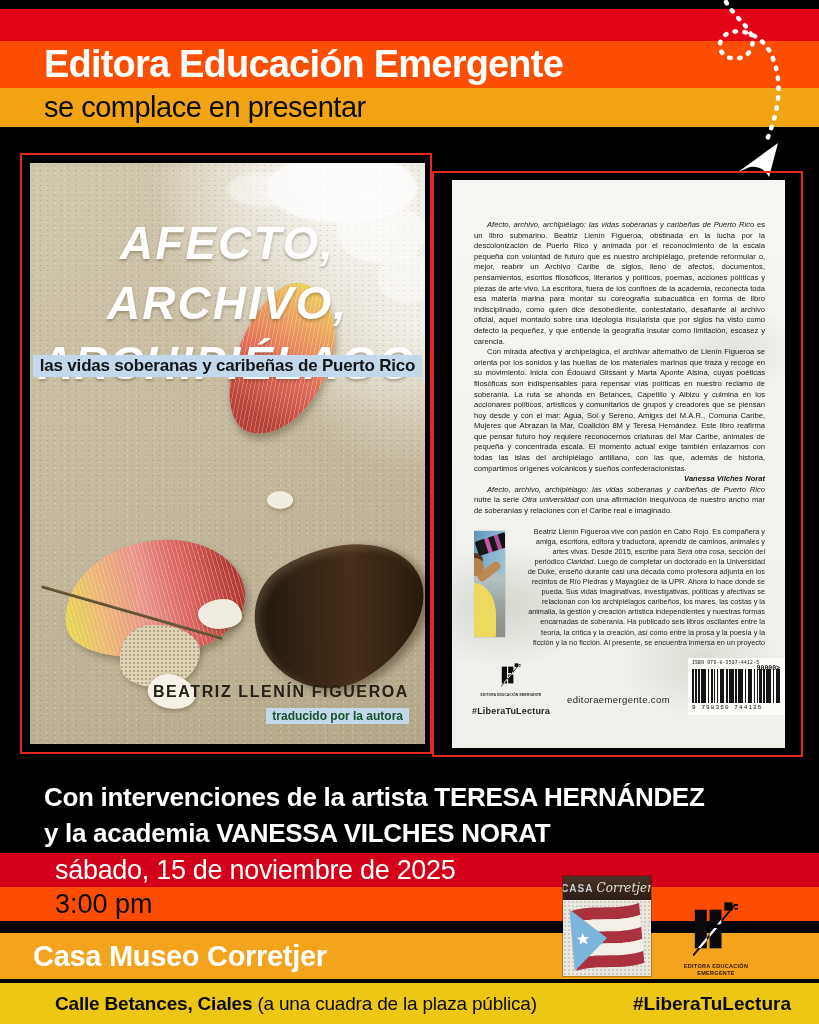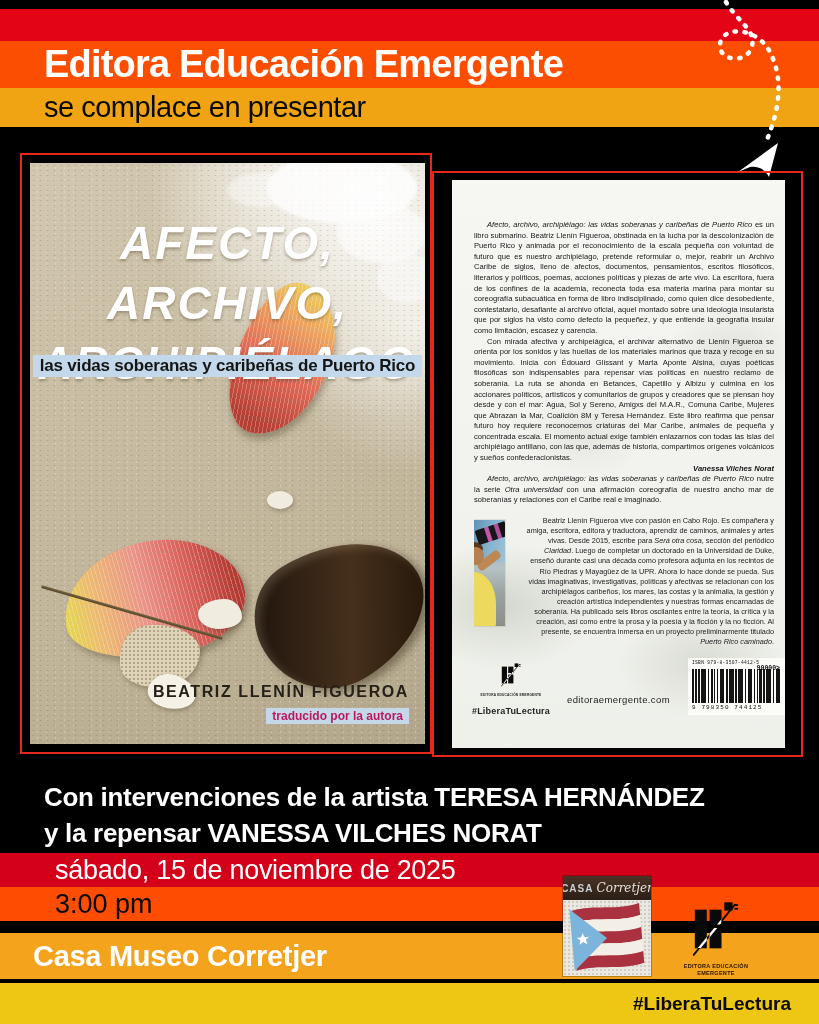--- a/index.html
+++ b/index.html
@@ -62,32 +62,32 @@
   .shell{position:absolute;background:#f1ece0;box-shadow:1px 2px 4px rgba(60,48,25,.3);}
   .shell1{left:168px;top:436px;width:44px;height:30px;border-radius:60% 40% 55% 45%/50% 60% 40% 50%;}
   .shell2{left:118px;top:512px;width:48px;height:34px;transform:rotate(18deg);
     border-radius:45% 55% 60% 40%/60% 45% 55% 40%;background:#f5f1e6;}
   .shell3{left:237px;top:328px;width:26px;height:18px;border-radius:50%;}
   .stick{left:8px;top:448px;width:188px;height:3px;transform:rotate(16deg);
     background:linear-gradient(#7b6946,#514226);}
   .cover-author{right:16px;top:520px;text-align:center;color:#262118;font-weight:700;
     font-size:16px;letter-spacing:1.6px;}
   .trad-wrap{right:16px;top:543px;text-align:right;}
-  .trad{display:inline-block;background:#c4d8ea;color:#be185d;font-weight:700;font-size:12px;
+  .trad{display:inline-block;background:#c4d8ea;color:#14532d;font-weight:700;font-size:12px;
     padding:1px 6px;}
 
   
   .back-cover{left:452px;top:180px;width:333px;height:568px;overflow:hidden;
     background:
       radial-gradient(140px 90px at 15% 75%, rgba(188,194,180,.55), transparent 70%),
       radial-gradient(120px 80px at 75% 85%, rgba(196,200,188,.5), transparent 70%),
       radial-gradient(100px 70px at 85% 30%, rgba(203,206,196,.45), transparent 70%),
       radial-gradient(90px 60px at 40% 45%, rgba(208,210,200,.4), transparent 70%),
       linear-gradient(#f6f6f3,#eef0ea);}
-  .bc-text{position:absolute;left:22px;right:11px;top:40px;height:428px;overflow:hidden;
+  .bc-text{position:absolute;left:22px;right:20px;top:40px;height:428px;overflow:hidden;
     color:#161616;font-size:7.6px;line-height:10.6px;text-align:justify;}
   .bc-text p{margin:0;text-indent:13px;}
   .bc-sig{margin:7px 2px 7px 0;text-align:right;font-style:italic;font-weight:700;text-indent:0!important;}
   .bc-bio{margin-top:10px;position:relative;min-height:112px;}
   .bio-text{margin-left:52px;text-align:right;font-size:7.3px;line-height:10.1px;color:#1c1c1c;}
   .author-photo{position:absolute;left:-12px;top:4px;width:43px;height:106px;overflow:hidden;
     background:linear-gradient(#7ea4bb,#b6c2c4 45%,#9aa29f 70%,#8d8e88);box-shadow:0 0 0 1px rgba(0,0,0,.08);}
   .ap-bldg{position:absolute;left:0;top:0;width:100%;height:40%;
     background:linear-gradient(100deg,#46759a,#7fb2d2 60%,#9fc4da);opacity:.85;filter:blur(.5px);}
   .ap-shirt{position:absolute;left:-6px;bottom:-4px;width:40px;height:58px;background:#ecd95e;
@@ -199,21 +199,21 @@
     <div class="abs trad-wrap">
       <span class="trad">traducido por la autora</span>
     </div>
   </div>
 
   <div class="abs back-cover">
     <div class="bc-text">
       <p><i>Afecto, archivo, archipiélago: las vidas soberanas y caribeñas de Puerto Rico</i><span> es un libro submarino. Beatriz Llenín Figueroa, obstinada en la lucha por la descolonización de Puerto Rico y animada por el reconocimiento de la escala pequeña con voluntad de futuro que es nuestro archipiélago, pretende reformular o, mejor, reabrir un Archivo Caribe de siglos, lleno de afectos, documentos, pensamientos, escritos filosóficos, literarios y políticos, poemas, acciones políticas y piezas de arte vivo. La escritora, fuera de los confines de la academia, reconecta toda esa materia marina para montar su coreografía subacuática en forma de libro indisciplinado, como quien dice desobediente, contestatario, desafiante al archivo oficial, aquel montado sobre una ideología insularista que por siglos ha visto como defecto la pequeñez, y que entiende la geografía insular como limitación, escasez y carencia.</span></p>
       <p>Con mirada afectiva y archipelágica, el archivar alternativo de Llenín Figueroa se orienta por los sonidos y las huellas de los materiales marinos que traza y recoge en su movimiento. Inicia con Édouard Glissant y Marta Aponte Alsina, cuyas poéticas filosóficas son indispensables para repensar vías políticas en nuestro reclamo de soberanía. La ruta se ahonda en Betances, Capetillo y Albizu y culmina en los accionares políticos, artísticos y comunitarios de grupos y creadores que se piensan hoy desde y con el mar: Agua, Sol y Sereno, Amigxs del M.A.R., Comuna Caribe, Mujeres que Abrazan la Mar, Coalición 8M y Teresa Hernández. Este libro reafirma que pensar futuro hoy requiere reconocernos criaturas del Mar Caribe, animales de pequeña y concentrada escala. El momento actual exige también enlazarnos con todas las islas del archipiélago antillano, con las que, además de historia, compartimos orígenes volcánicos y sueños confederacionistas.</p>
       <p class="bc-sig">Vanessa Vilches Norat</p>
-      <p><i>Afecto, archivo, archipiélago: las vidas soberanas y caribeñas de Puerto Rico</i><span> nutre la serie </span><i>Otra universidad</i><span> con una afirmación coreografía de nuestro ancho mar de soberanías y relaciones con el Caribe real e imaginado.</span></p>
+      <p><i>Afecto, archivo, archipiélago: las vidas soberanas y caribeñas de Puerto Rico</i><span> nutre la serie </span><i>Otra universidad</i><span> con una afirmación inequívoca de nuestro ancho mar de soberanías y relaciones con el Caribe real e imaginado.</span></p>
       <div class="bc-bio">
         <div class="author-photo">
           <div class="ap-bldg"></div>
           <div class="ap-shirt"></div>
           <div class="ap-arm"></div>
           <div class="ap-hair"></div>
           <div class="ap-head"></div>
           <div class="ap-camera"></div>
         </div>
         <div class="bio-text"><span>Beatriz Llenín Figueroa vive con pasión en Cabo Rojo. Es compañera y amiga, escritora, editora y traductora, aprendiz de caminos, animales y artes vivas. Desde 2015, escribe para </span><i>Será otra cosa</i><span>, sección del periódico </span><i>Claridad</i><span>. Luego de completar un doctorado en la Universidad de Duke, enseñó durante casi una década como profesora adjunta en los recintos de Río Piedras y Mayagüez de la UPR. Ahora lo hace donde se pueda. Sus vidas imaginativas, investigativas, políticas y afectivas se relacionan con los archipiélagos caribeños, los mares, las costas y la animalia, la gestión y creación artística independientes y nuestras formas encarnadas de soberanía. Ha publicado seis libros oscilantes entre la teoría, la crítica y la creación, así como entre la prosa y la poesía y la ficción y la no ficción. Al presente, se encuentra inmersa en un proyecto preliminarmente titulado </span><i>Puerto Rico caminado</i><span>.</span></div>
@@ -245,33 +245,34 @@
     <div class="bc-barcode">
       <div class="isbn-top">ISBN 979-8-3507-4412-5</div>
       <div class="isbn-price">90000&gt;</div>
       <div class="bars"></div>
       <div class="isbn-digits">9 798350 744125</div>
     </div>
   </div>
 
   <div class="abs announce">
     <div><span>Con intervenciones de la artista </span><span>TERESA HERNÁNDEZ</span></div>
-    <div><span>y la repensar </span><span>VANESSA VILCHES NORAT</span></div>
+    <div><span>y la academia </span><span>VANESSA VILCHES NORAT</span></div>
   </div>
 
   <div class="stripe s-red2">
     <span class="ev-date">sábado, 15 de noviembre de 2025</span>
   </div>
   <div class="stripe s-orange2">
     <span class="ev-time">3:00 pm</span>
   </div>
   <div class="stripe s-amber2">
     <span class="ev-venue">Casa Museo Corretjer</span>
   </div>
   <div class="stripe s-yellow">
+    <span class="ev-addr"><span>Calle Betances, Ciales</span><span class="ev-addr-note"> (a una cuadra de la plaza pública)</span></span>
     <span class="ev-hashtag">#LiberaTuLectura</span>
   </div>
 
   <div class="abs casa-photo">
     <div class="casa-sign">
       <span class="casa-word1">CASA</span>
       <span class="casa-word2">Corretjer</span>
     </div>
     <div class="casa-wall">
       <svg width="74" height="66" viewBox="0 0 74 66" style="transform:rotate(-5deg)">

